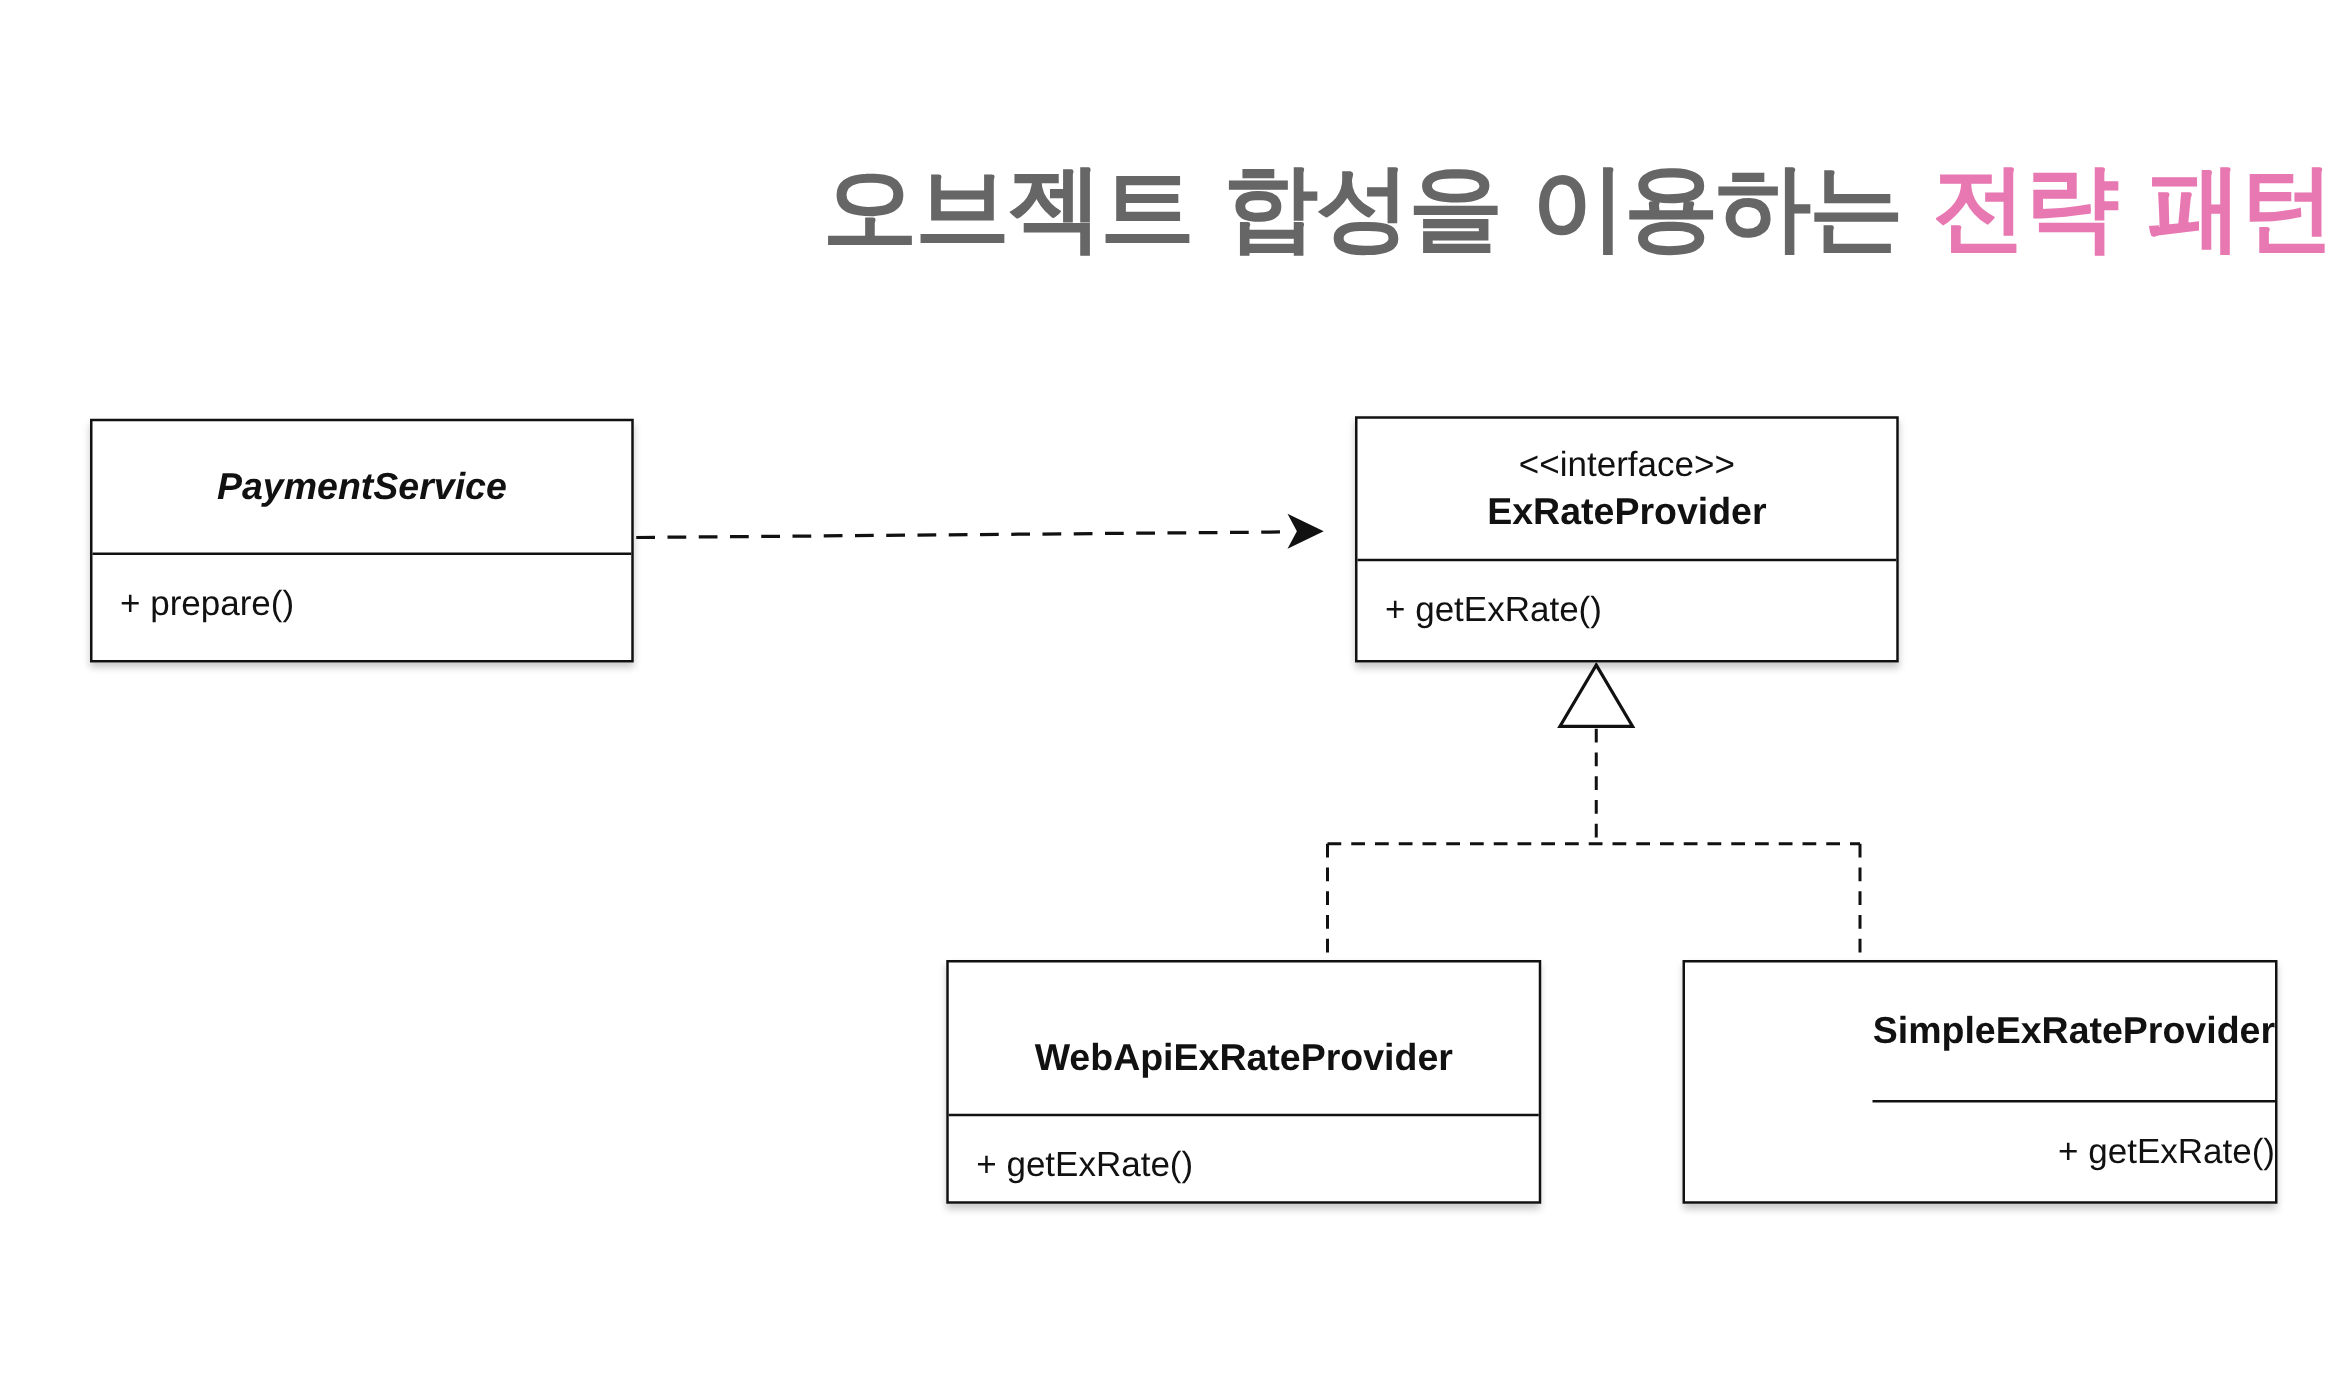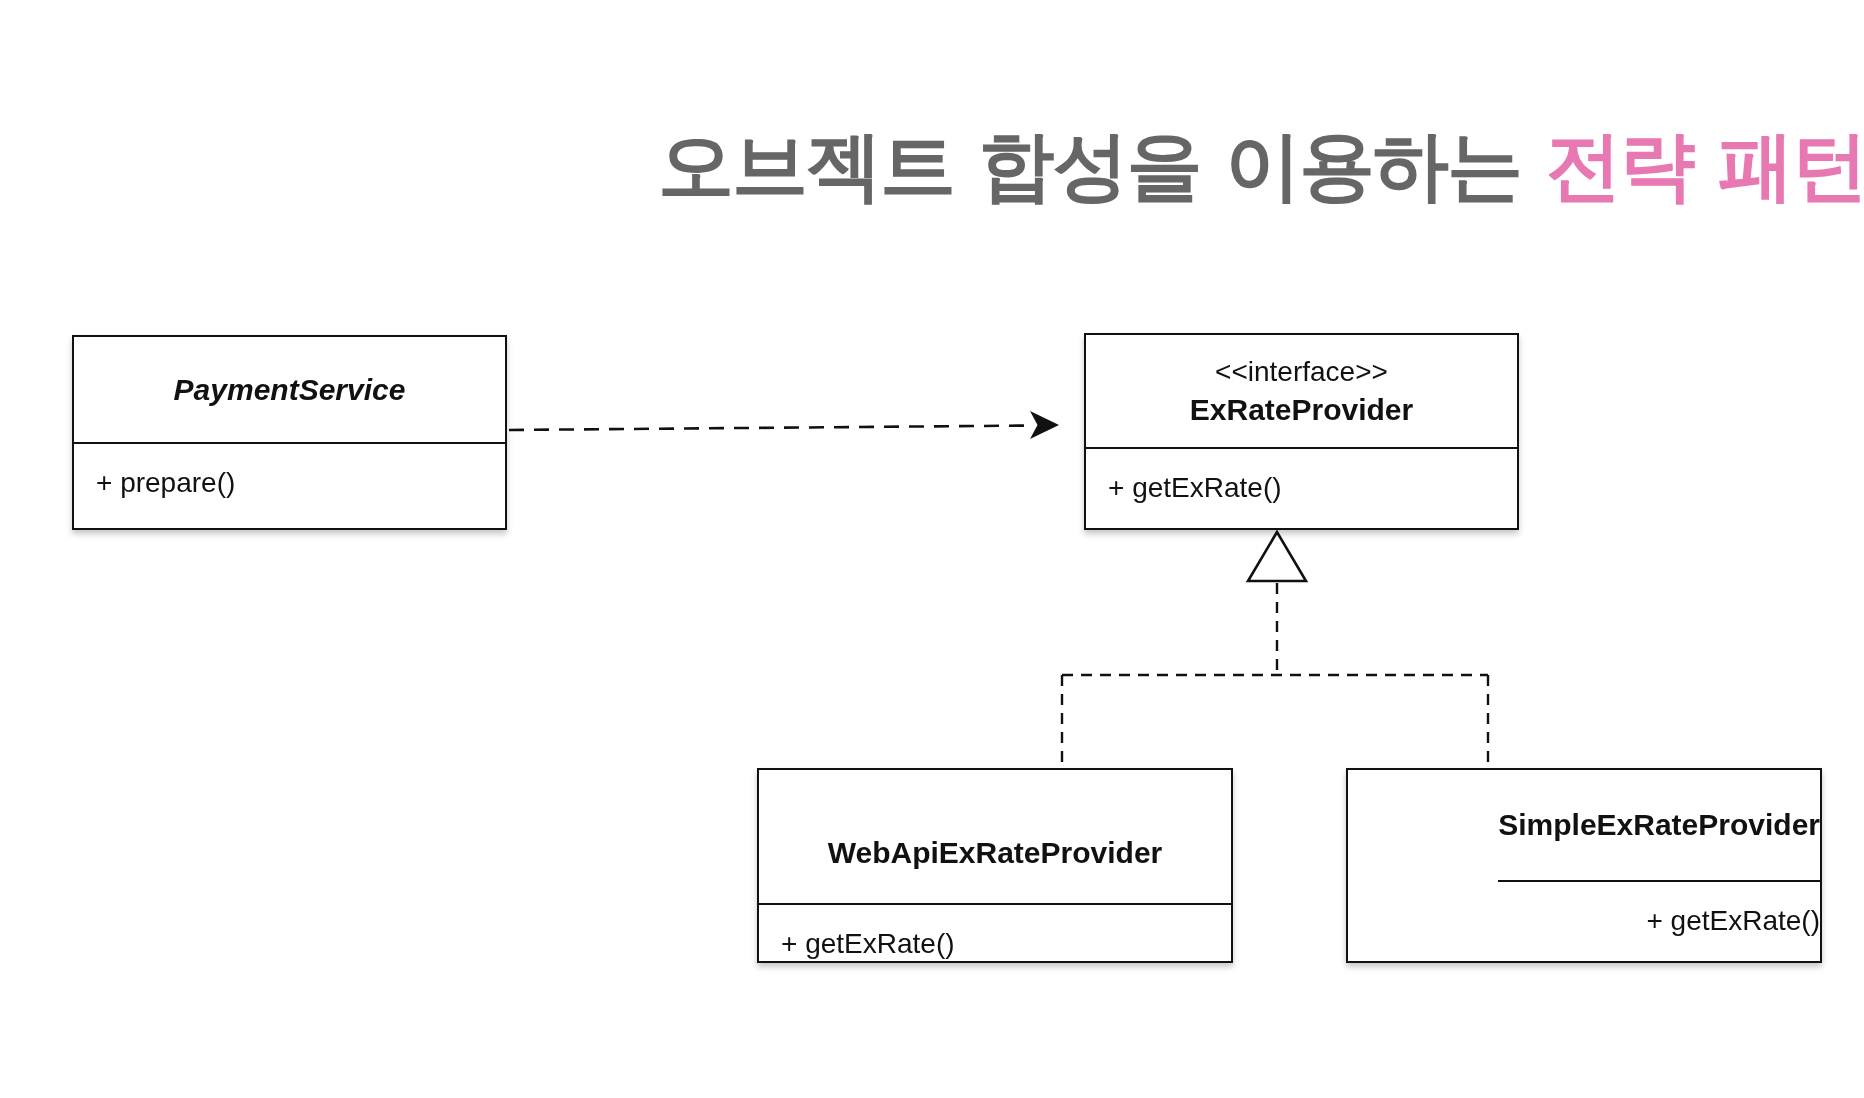--- a/index.html
+++ b/index.html
@@ -67,21 +67,21 @@
   }
   .uml-classname {
     font-size: 30px;
     font-weight: bold;
     color: #111111;
     line-height: 38px;
   }
   .uml-classname.italic { font-style: italic; }
   .uml-methods {
     flex: 1;
-    padding: 22px 0 0 22px;
+    padding: 22px 0 12px 22px;
     box-sizing: border-box;
   }
   .uml-method {
     font-size: 28px;
     color: #111111;
     line-height: 34px;
   }
 
   
   .box-payment   { left: 72px;   top: 335px; width: 435px; height: 195px; justify-content: center; }

